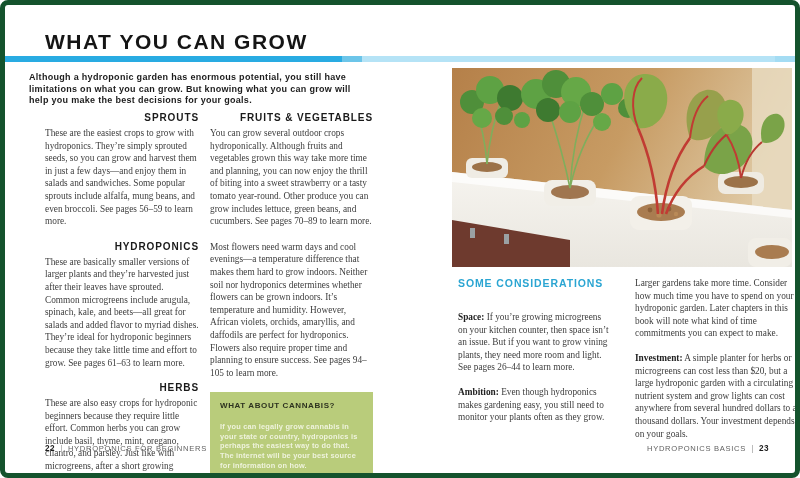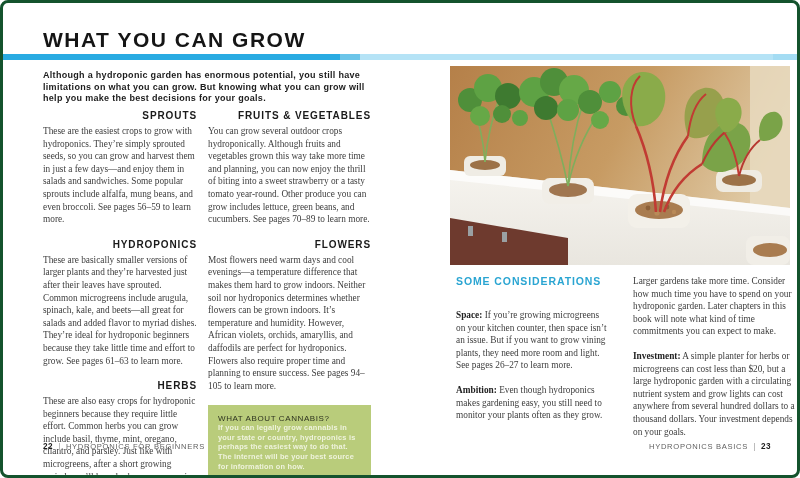--- a/index.html
+++ b/index.html
@@ -4,21 +4,21 @@
 <style>
   * { margin: 0; padding: 0; box-sizing: border-box; }
   html, body { background: #ffffff; }
   body { font-family: "Liberation Sans", sans-serif; }
 
   .spread {
     position: relative;
     width: 800px;
     height: 478px;
     background: #ffffff;
-    border: 3px solid #14532d;
+    border: 5px solid #14532d;
     border-radius: 8px;
     overflow: hidden;
   }
 
   
   .page-title {
     position: absolute;
     left: 40px;
     top: 25px;
     font-size: 21px;
@@ -34,21 +34,21 @@
     width: 800px;
     height: 6px;
     background: linear-gradient(to right,
       #29abe2 0px, #29abe2 337px,
       #6cc5e9 337px, #6cc5e9 357px,
       #b5e3f6 357px, #b5e3f6 770px,
       #a4dcf3 770px, #a4dcf3 800px);
   }
   .intro {
     position: absolute;
-    left: 40px;
+    left: 24px;
     top: 67px;
     width: 336px;
     font-size: 9px;
     font-weight: 700;
     line-height: 11.5px;
     letter-spacing: 0.3px;
     color: #1c1c1c;
   }
 
   
@@ -87,24 +87,24 @@
 
   
   .green-box {
     margin-top: 12px;
     width: 163px;
     background: #b9cc7b;
     padding: 9px 10px 11px 10px;
   }
   .green-box-heading {
     font-size: 8px;
-    font-weight: 400;
+    font-weight: 700;
     letter-spacing: 0.6px;
     color: #2d321f;
-    margin-bottom: 0;
+    margin-bottom: 12px;
   }
   .green-box-body {
     font-size: 7.4px;
     line-height: 9.6px;
     letter-spacing: 0.2px;
     color: #eff3dd;
     font-weight: 700;
   }
 
   
@@ -167,21 +167,20 @@
       <div class="body-text">These are also easy crops for hydroponic beginners because they require little effort. Common herbs you can grow include basil, thyme, mint, oregano, cilantro, and parsley. Just like with microgreens, after a short growing period, you’ll have herbs you can use in your meals. See pages 64–67 to learn more.</div>
     </div>
   </div>
 
   <div class="col col-2">
     <div class="section">
       <div class="section-heading">FRUITS &amp; VEGETABLES</div>
       <div class="body-text">You can grow several outdoor crops hydroponically. Although fruits and vegetables grown this way take more time and planning, you can now enjoy the thrill of biting into a sweet strawberry or a tasty tomato year-round. Other produce you can grow includes lettuce, green beans, and cucumbers. See pages 70–89 to learn more.</div>
     </div>
     <div class="section">
-      <div class="section-heading">FLOWERS</div>
       <div class="body-text">Most flowers need warm days and cool evenings—a temperature difference that makes them hard to grow indoors. Neither soil nor hydroponics determines whether flowers can be grown indoors. It’s temperature and humidity. However, African violets, orchids, amaryllis, and daffodils are perfect for hydroponics. Flowers also require proper time and planning to ensure success. See pages 94–105 to learn more.</div>
     </div>
     <div class="green-box">
       <div class="green-box-heading">WHAT ABOUT CANNABIS?</div>
       <div class="green-box-body">If you can legally grow cannabis in your state or country, hydroponics is perhaps the easiest way to do that. The internet will be your best source for information on how.</div>
     </div>
   </div>
 
   <div class="photo">
     <svg width="340" height="199" viewBox="0 0 340 199" xmlns="http://www.w3.org/2000/svg">
@@ -278,21 +277,21 @@
         <path d="M289,110 C293,94 300,82 310,74" stroke="#b73931" stroke-width="2" fill="none"></path>
         <path d="M310,74 C306,58 314,44 326,46 C336,50 334,66 324,72 C319,75 313,76 310,74 Z" fill="#7aa348"></path>
       </g>
     </svg>
   </div>
 
   <div class="col col-3">
     <div class="considerations-heading">SOME CONSIDERATIONS</div>
     <p class="body-text para">
       <span class="lead-label">Space:</span>
-      <span>If you’re growing microgreens on your kitchen counter, then space isn’t an issue. But if you want to grow vining plants, they need more room and light. See pages 26–27 to learn more.</span>
+      <span>If you’re growing microgreens on your kitchen counter, then space isn’t an issue. But if you want to grow vining plants, they need more room and light. See pages 26–44 to learn more.</span>
     </p>
     <p class="body-text para">
       <span class="lead-label">Ambition:</span>
       <span>Even though hydroponics makes gardening easy, you still need to monitor your plants often as they grow.</span>
     </p>
   </div>
 
   <div class="col col-4">
     <p class="body-text para">Larger gardens take more time. Consider how much time you have to spend on your hydroponic garden. Later chapters in this book will note what kind of time commitments you can expect to make.</p>
     <p class="body-text para">

